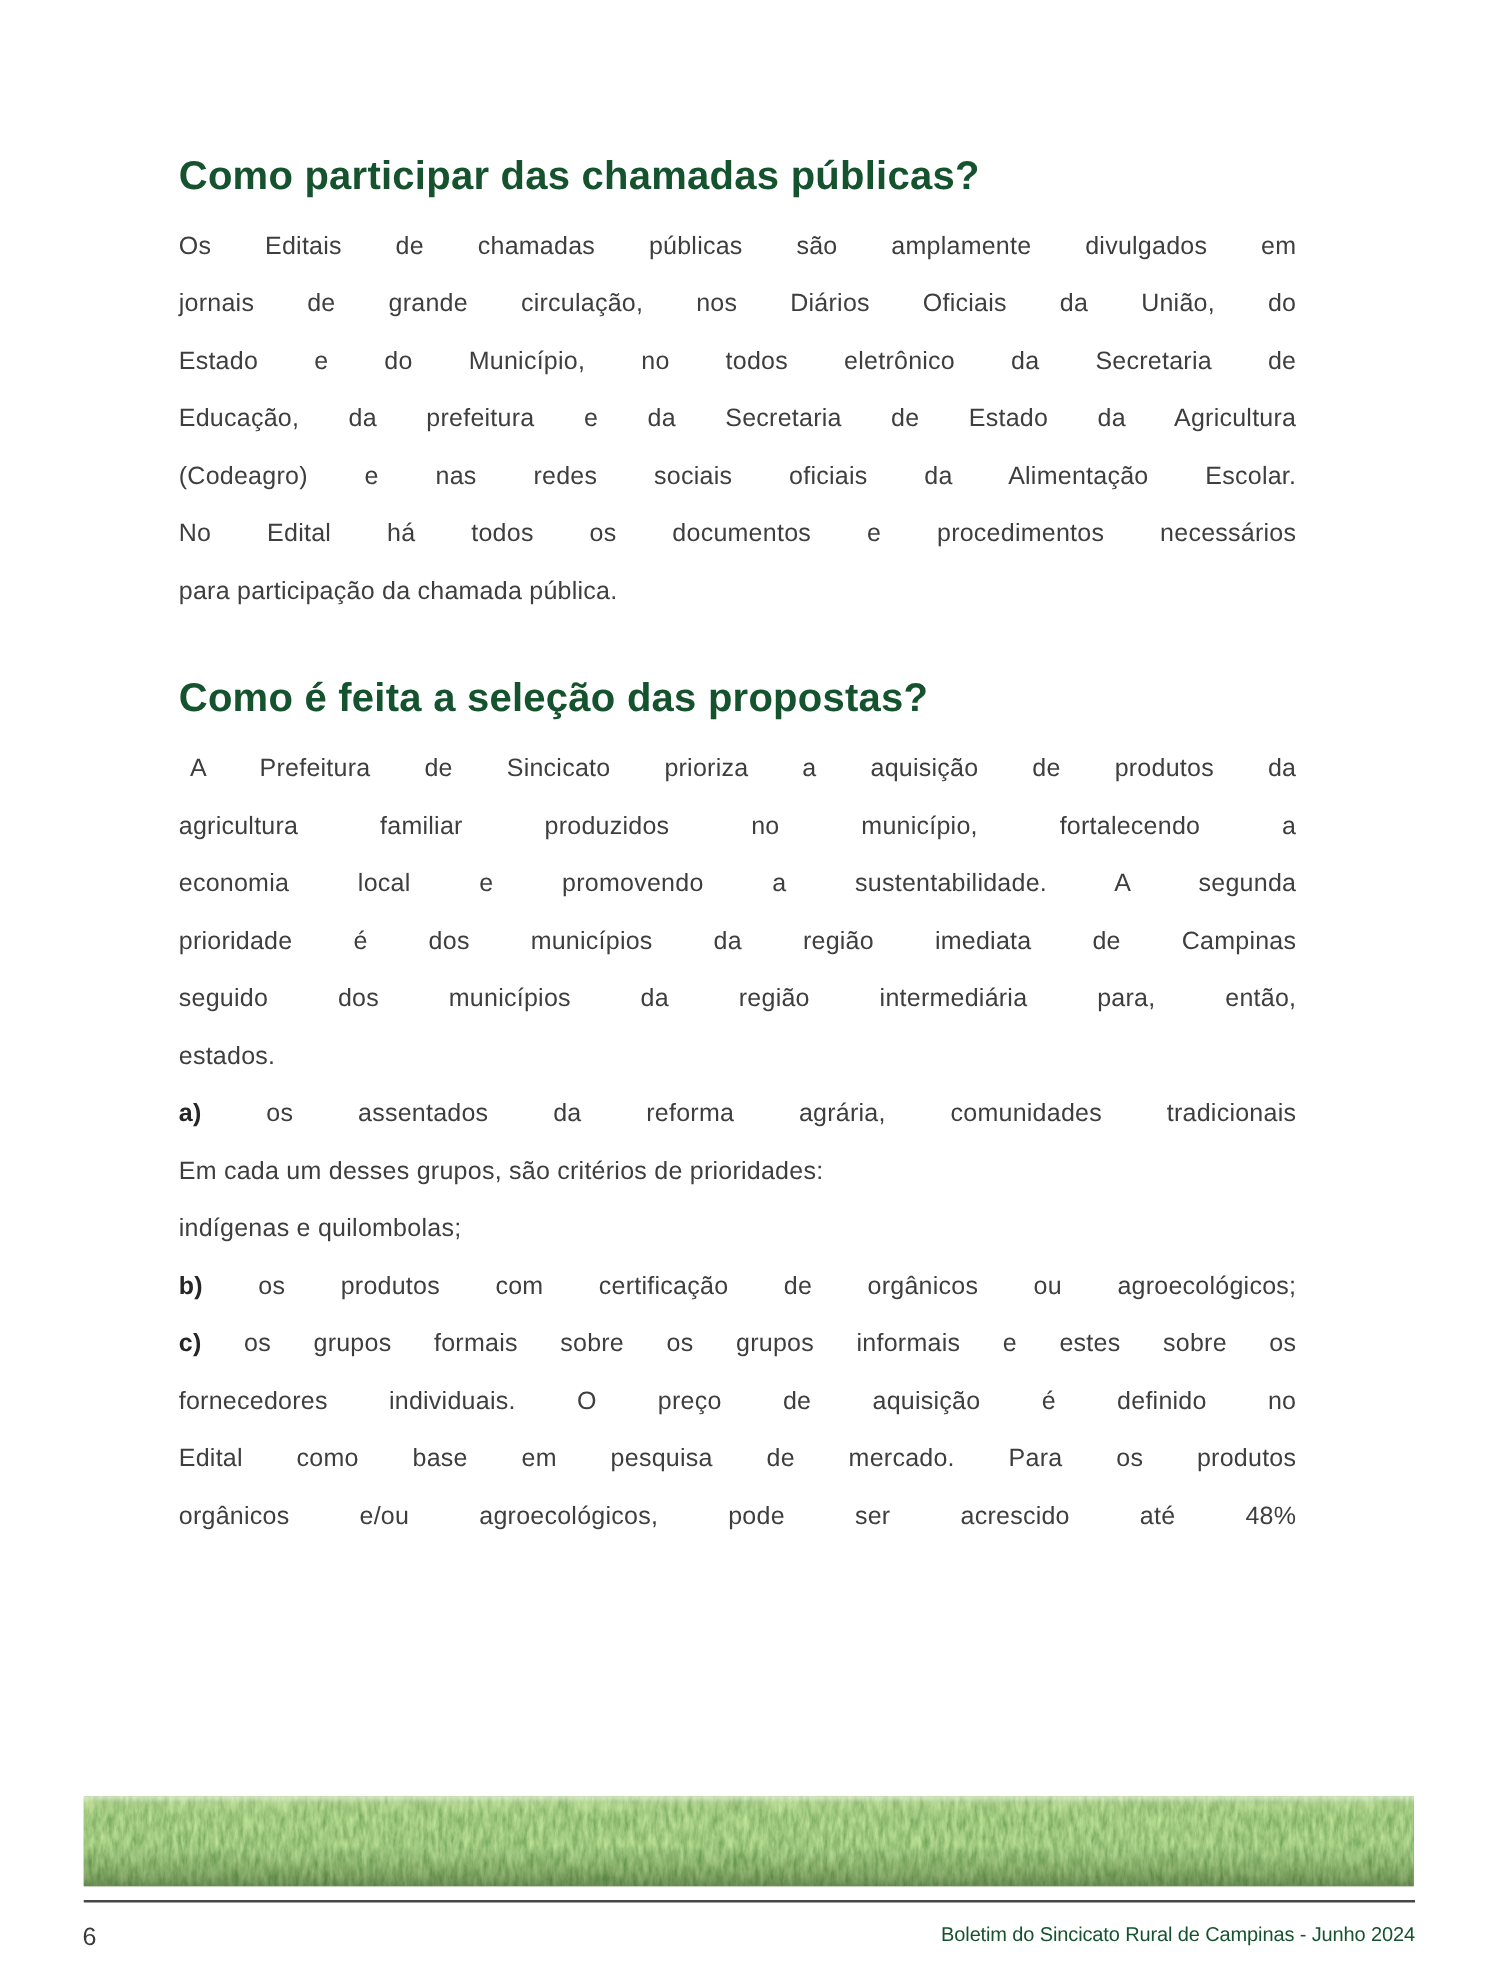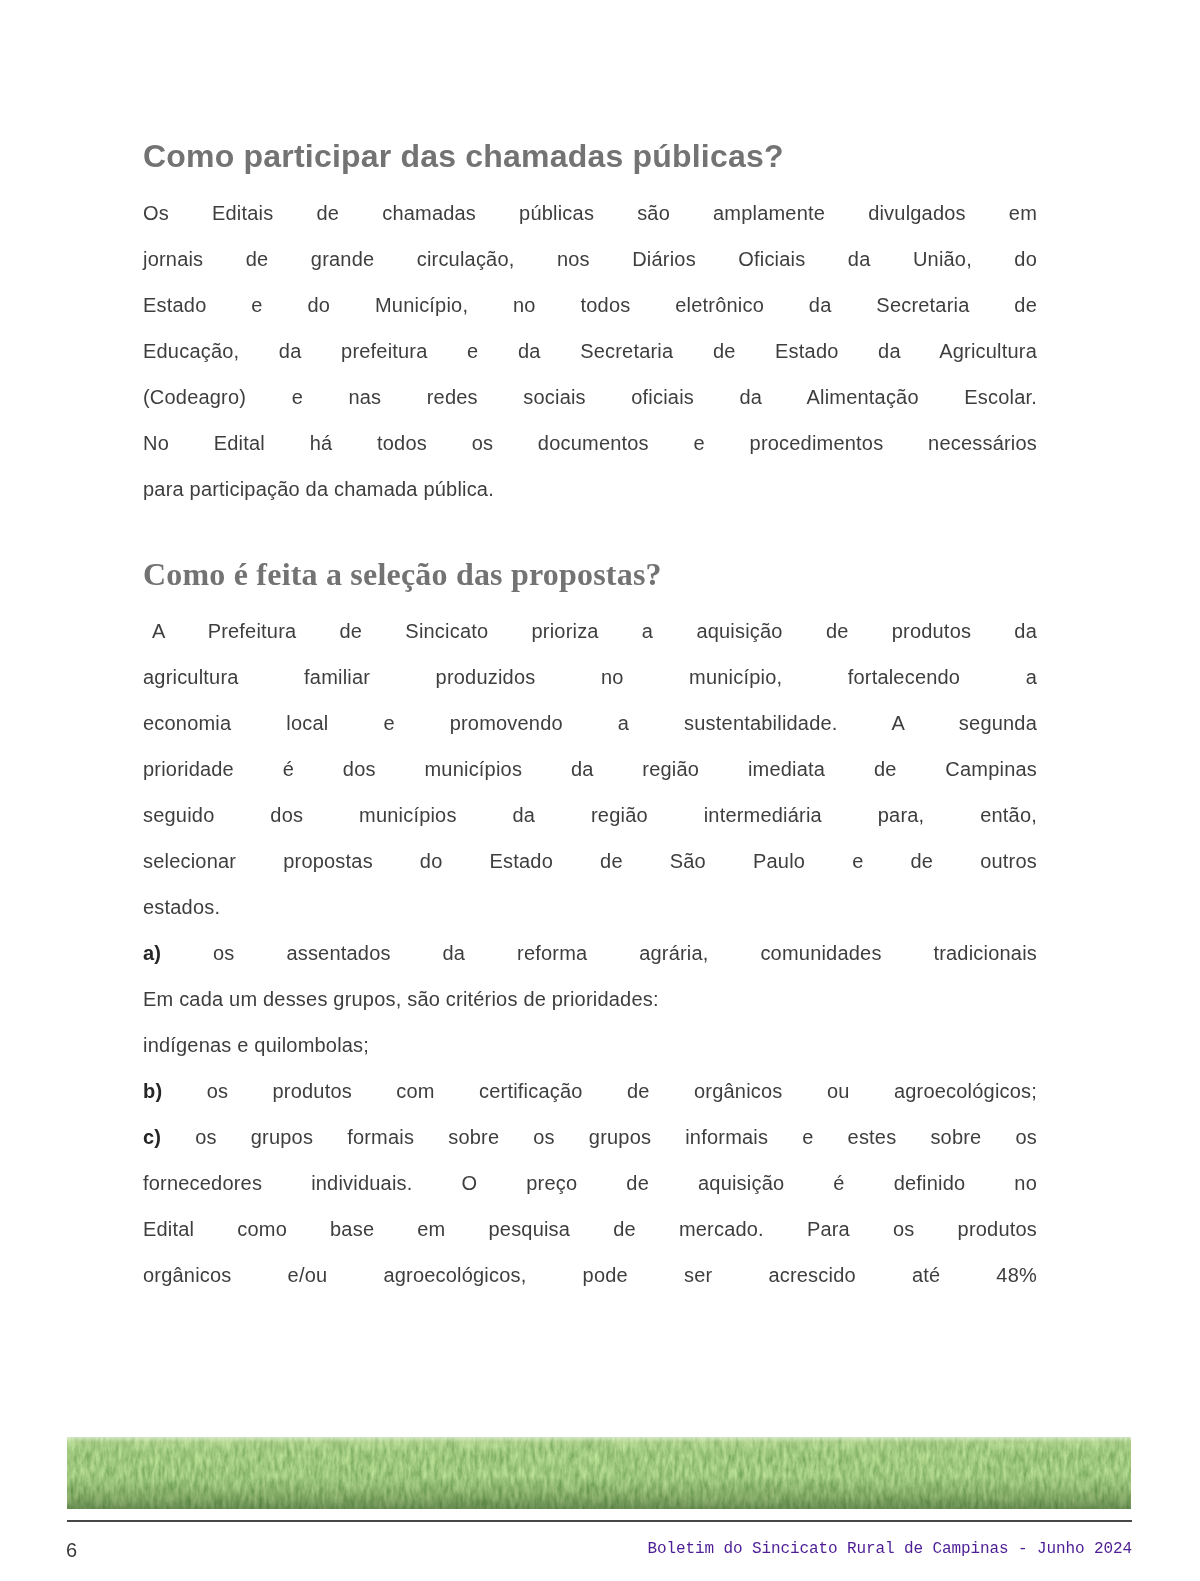--- a/index.html
+++ b/index.html
@@ -18,27 +18,26 @@
   .content {
     position: absolute;
     left: 143px;
     top: 120px;
     width: 894px;
   }
   .section-heading {
     font-size: 32px;
     line-height: 40px;
     font-weight: 700;
-    color: #737373;
-    margin: 16px 0 14px 0;
+    color: #14532d;
+    margin: 0 0 14px 0;
     letter-spacing: 0.2px;
   }
   .section-heading.second {
     margin-top: 42px;
-    font-family: Liberation Serif, serif;
   }
   .para {
     margin: 0;
   }
   .para .line {
     font-size: 20px;
     line-height: 46px;
     color: #3e3e3e;
     text-align: justify;
     letter-spacing: 0.2px;
@@ -98,23 +97,22 @@
     font-size: 20px;
     line-height: 24px;
     color: #3a3a3a;
   }
   .credit {
     position: absolute;
     right: 68px;
     top: 1539px;
     font-size: 16px;
     line-height: 20px;
-    color: #4c1d95;
+    color: #14532d;
     letter-spacing: -0.1px;
-    font-family: Liberation Mono, monospace;
   }
 </style>
 </head>
 <body>
 
 <div class="page">
 
   <main class="content">
     <h1 class="section-heading">Como participar das chamadas públicas?</h1>
 
@@ -129,21 +127,20 @@
       </div>
 
     <h1 class="section-heading second">Como é feita a seleção das propostas?</h1>
 
     <div class="para">
         <div class="line just ind">A Prefeitura de Sincicato prioriza a aquisição de produtos da</div>
         <div class="line just">agricultura familiar produzidos no município, fortalecendo a</div>
         <div class="line just">economia local e promovendo a sustentabilidade. A segunda</div>
         <div class="line just">prioridade é dos municípios da região imediata de Campinas</div>
         <div class="line just">seguido dos municípios da região intermediária para, então,</div>
-        <div class="line just">selecionar propostas do Estado de São Paulo e de outros</div>
         <div class="line">estados.</div>
         <div class="line just"><b>a)</b> os assentados da reforma agrária, comunidades tradicionais</div>
         <div class="line">Em cada um desses grupos, são critérios de prioridades:</div>
         <div class="line">indígenas e quilombolas;</div>
         <div class="line just"><b>b)</b> os produtos com certificação de orgânicos ou agroecológicos;</div>
         <div class="line just"><b>c)</b> os grupos formais sobre os grupos informais e estes sobre os</div>
         <div class="line just">fornecedores individuais. O preço de aquisição é definido no</div>
         <div class="line just">Edital como base em pesquisa de mercado. Para os produtos</div>
         <div class="line just">orgânicos e/ou agroecológicos, pode ser acrescido até 48%</div>
       </div>

